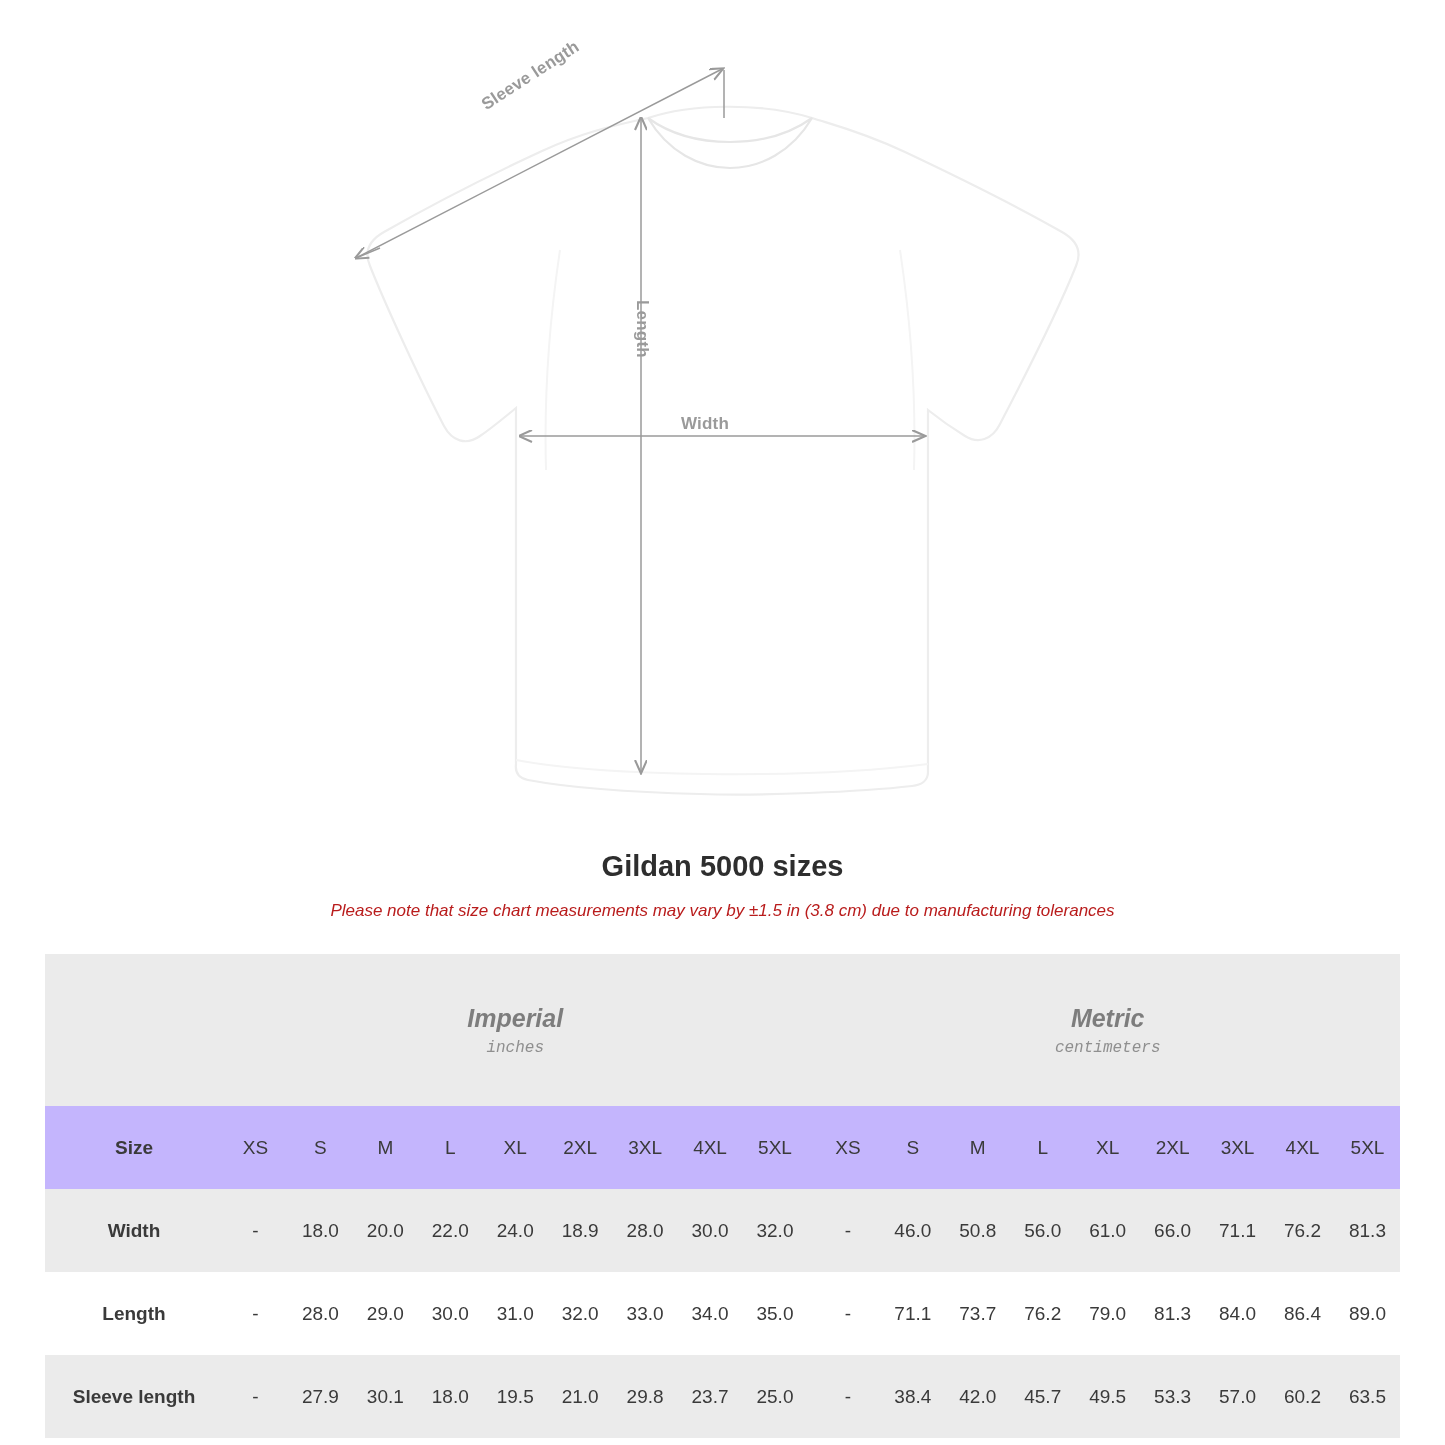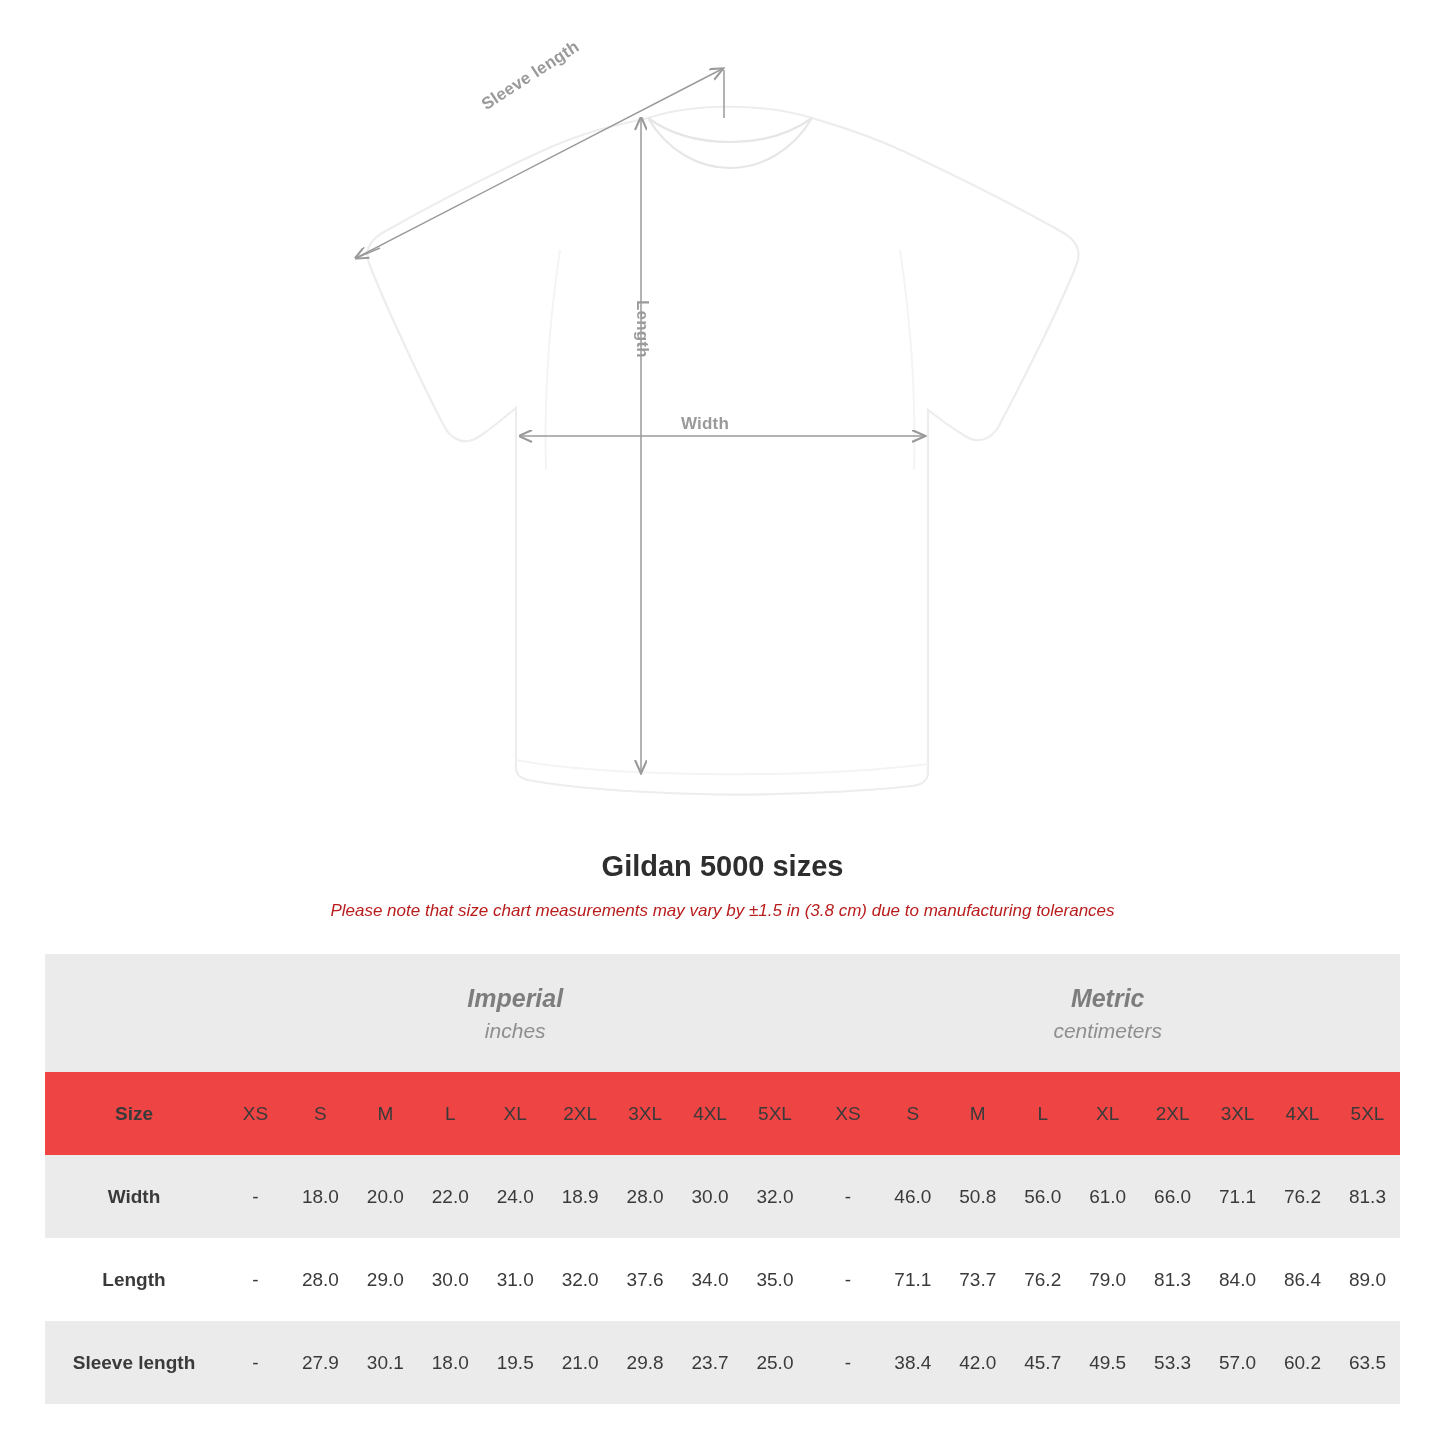--- a/index.html
+++ b/index.html
@@ -81,38 +81,39 @@
     width: 100%;
     table-layout: fixed;
   }
   table.sizes td, table.sizes th {
     text-align: center;
     font-weight: normal;
     padding: 0;
   }
   .unit-row td {
     background: #ebebeb;
-    height: 118px;
+    height: 152px;
     vertical-align: middle;
   }
   .unit-name {
     font-size: 25px;
     font-style: italic;
     font-weight: bold;
     color: #7d7d7d;
     line-height: 1.25;
   }
   .unit-sub {
-    font-size: 21px;
+    font-size: 16px;
     font-style: italic;
     color: #8f8f8f;
     padding-top: 4px;
+    font-family: Liberation Mono, monospace;
   }
   .head-row td {
-    background: #ef4444;
+    background: #c4b5fd;
     height: 83px;
     font-size: 19px;
     color: #3a3a3a;
     vertical-align: middle;
   }
   .head-row td.rowlabel {
     font-weight: bold;
     font-size: 19px;
   }
   .data-row td {
@@ -265,21 +266,21 @@
           <td>81.3</td>
         </tr>
         <tr class="data-row plain">
           <td class="rowlabel">Length</td>
           <td>-</td>
           <td>28.0</td>
           <td>29.0</td>
           <td>30.0</td>
           <td>31.0</td>
           <td>32.0</td>
-          <td>37.6</td>
+          <td>33.0</td>
           <td>34.0</td>
           <td>35.0</td>
           <td class="sep"></td>
           <td>-</td>
           <td>71.1</td>
           <td>73.7</td>
           <td>76.2</td>
           <td>79.0</td>
           <td>81.3</td>
           <td>84.0</td>

